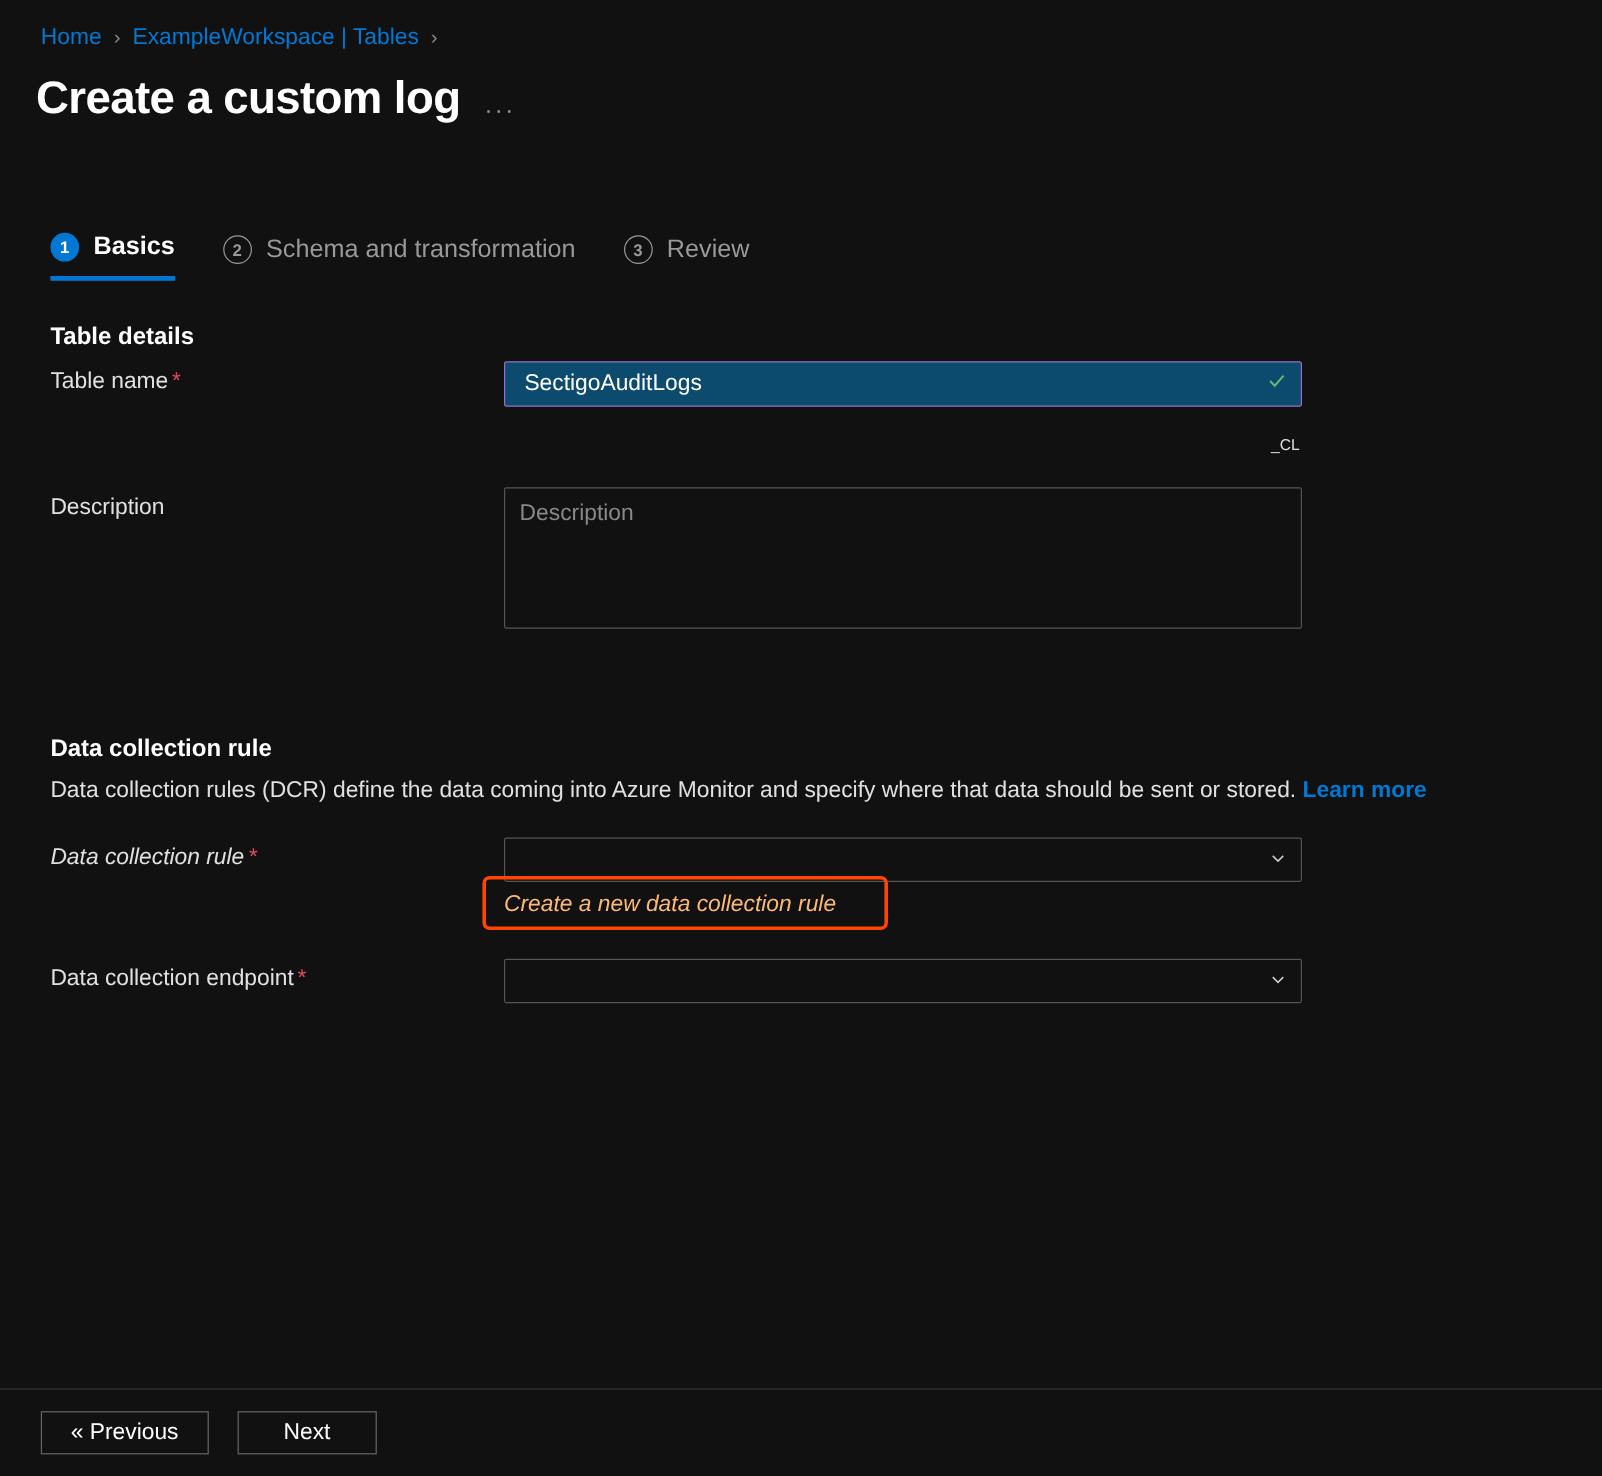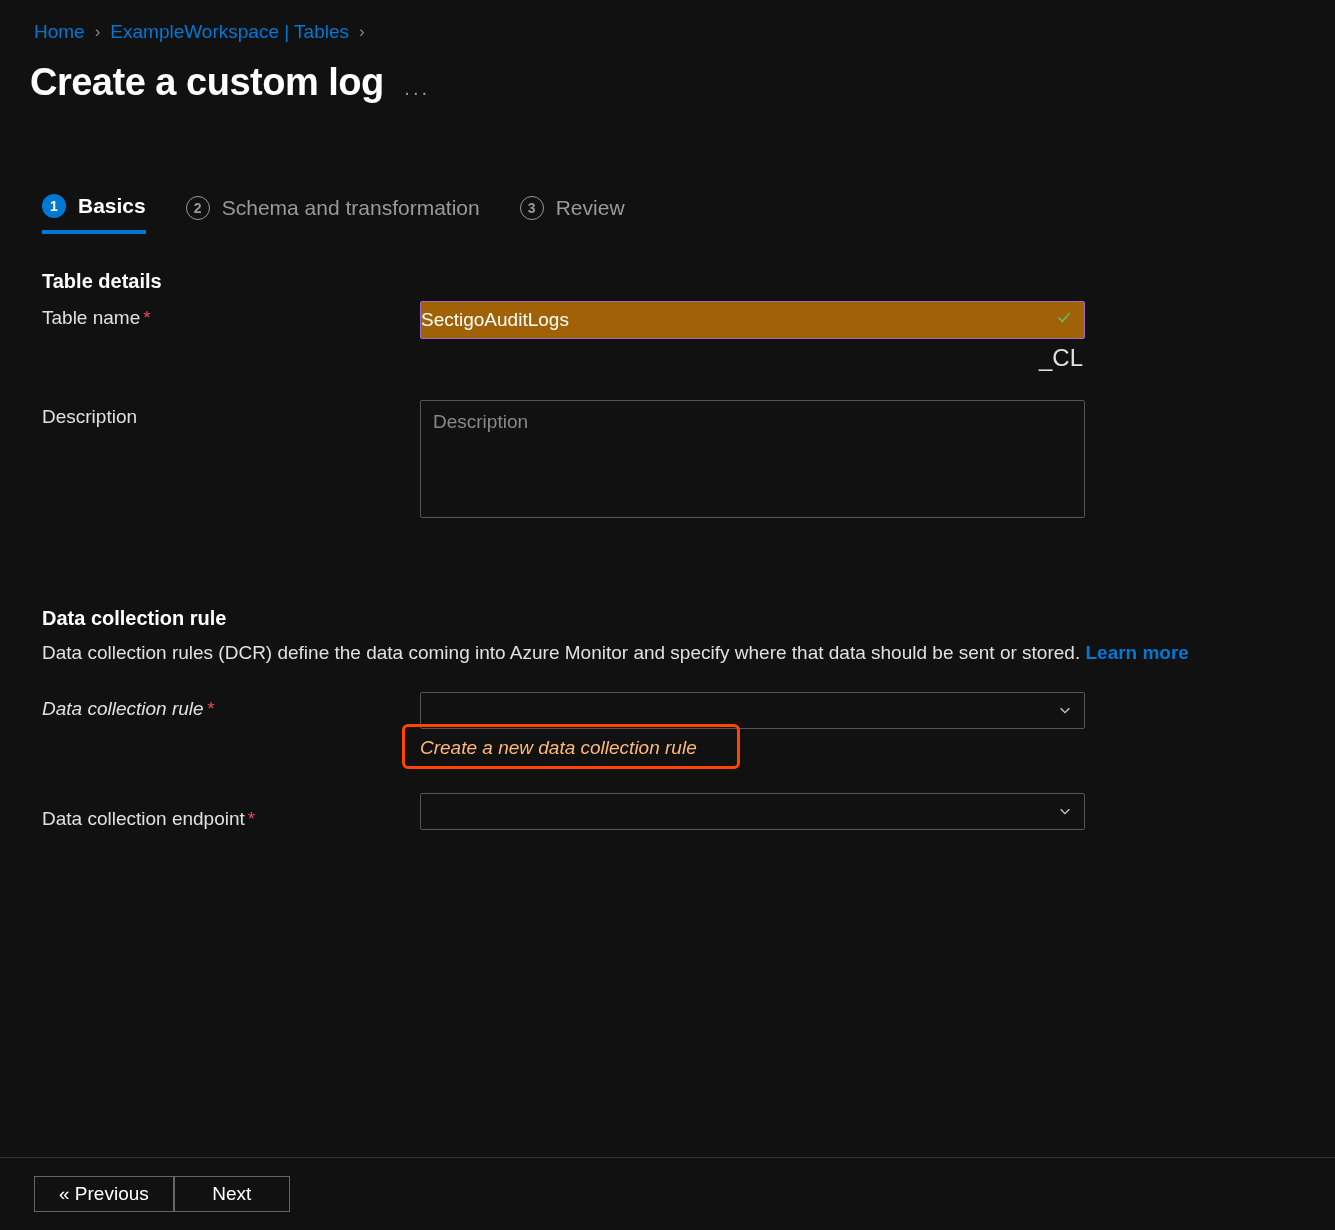--- a/index.html
+++ b/index.html
@@ -130,43 +130,43 @@
     .form-field {
       flex: 1;
       max-width: 665px;
       position: relative;
     }
     .input-wrapper {
       position: relative;
     }
     .text-input {
       width: 100%;
-      background-color: #a16207;
+      background-color: #0c4a6e;
       border: 1px solid #9d6dc5;
       border-radius: 2px;
-      padding: 7px 40px 7px 0;
+      padding: 7px 40px 7px 16px;
       font-size: 19px;
       color: #ffffff;
       font-family: inherit;
     }
     .text-input::placeholder {
       color: #888;
     }
     .check-icon {
       position: absolute;
       right: 12px;
       top: 50%;
       transform: translateY(-50%);
       color: #6cb56c;
     }
     .suffix {
       text-align: right;
       color: #e0e0e0;
-      font-size: 24px;
-      margin-top: 5px;
+      font-size: 13px;
+      margin-top: 24px;
       padding-right: 2px;
     }
     .textarea {
       width: 100%;
       background-color: #111111;
       border: 1px solid #555;
       border-radius: 2px;
       padding: 10px 12px;
       font-size: 19px;
       color: #ffffff;
@@ -209,20 +209,21 @@
     }
     .footer {
       position: absolute;
       bottom: 0;
       left: 0;
       right: 0;
       border-top: 1px solid #333;
       padding: 18px 34px;
       background-color: #111111;
       display: flex;
+      gap: 24px;
     }
     .btn {
       background-color: #111111;
       border: 1px solid #666;
       color: #ffffff;
       font-size: 19px;
       padding: 6px 24px;
       cursor: pointer;
       font-family: inherit;
       min-width: 116px;
@@ -309,21 +310,21 @@
           <svg width="14" height="14" viewBox="0 0 16 16" fill="none" stroke="currentColor" stroke-width="1.5">
               <path d="M3 6l5 5 5-5"></path>
             </svg>
         </span>
       </div>
       <span class="create-link">Create a new data collection rule</span>
       <div class="highlight-box" style="left:-18px; top:32px; width:338px; height:45px;"></div>
     </div>
   </div>
 
-  <div class="form-row" style="margin-top:34px;align-items:flex-end;">
+  <div class="form-row" style="margin-top:34px;">
     <div class="form-label">
       <span>Data collection endpoint</span><span class="req">*</span>
     </div>
     <div class="form-field">
       <div class="select">
         <span class="chevron">
           <svg width="14" height="14" viewBox="0 0 16 16" fill="none" stroke="currentColor" stroke-width="1.5">
               <path d="M3 6l5 5 5-5"></path>
             </svg>
         </span>

